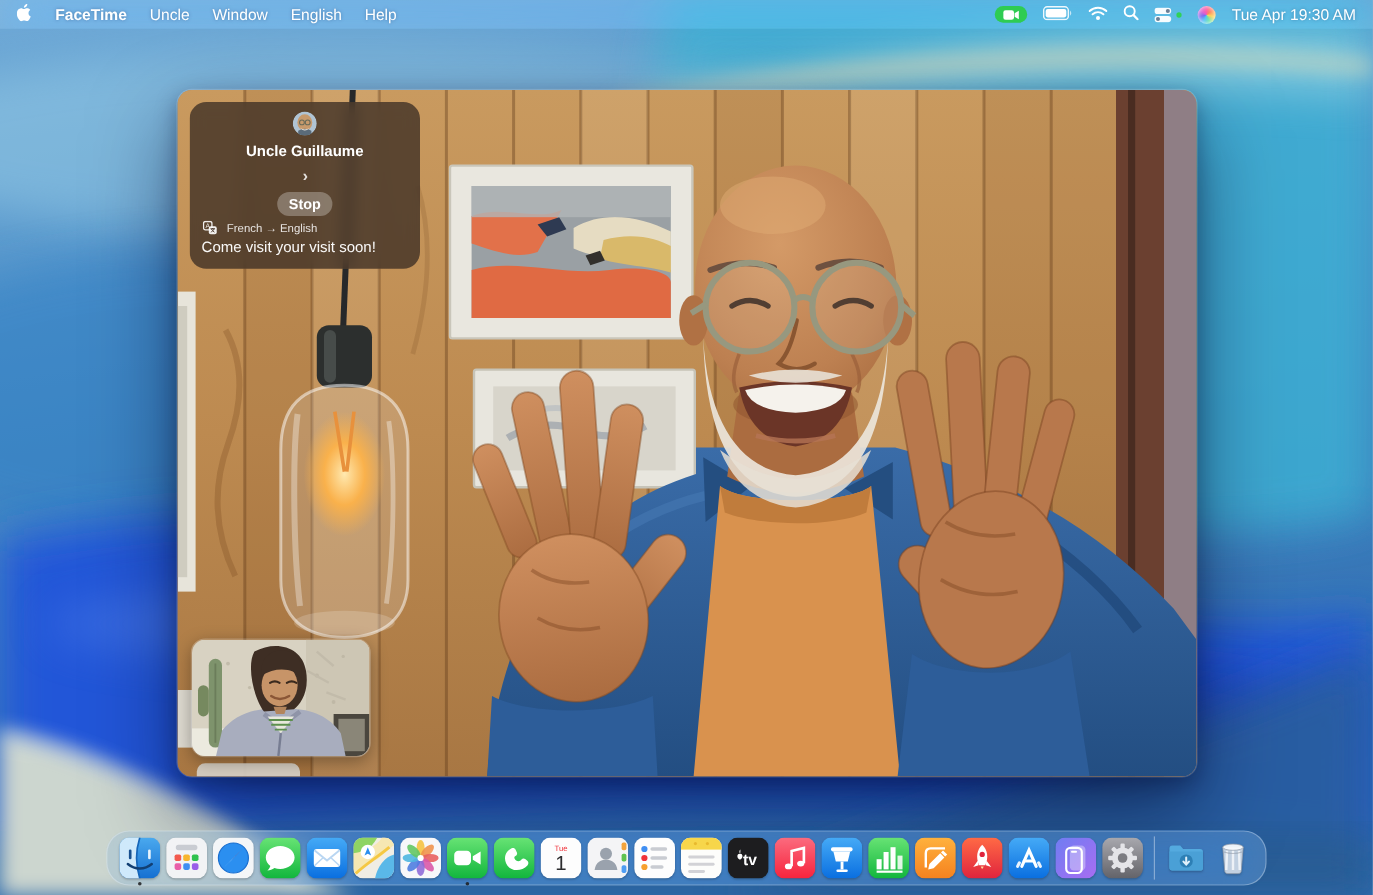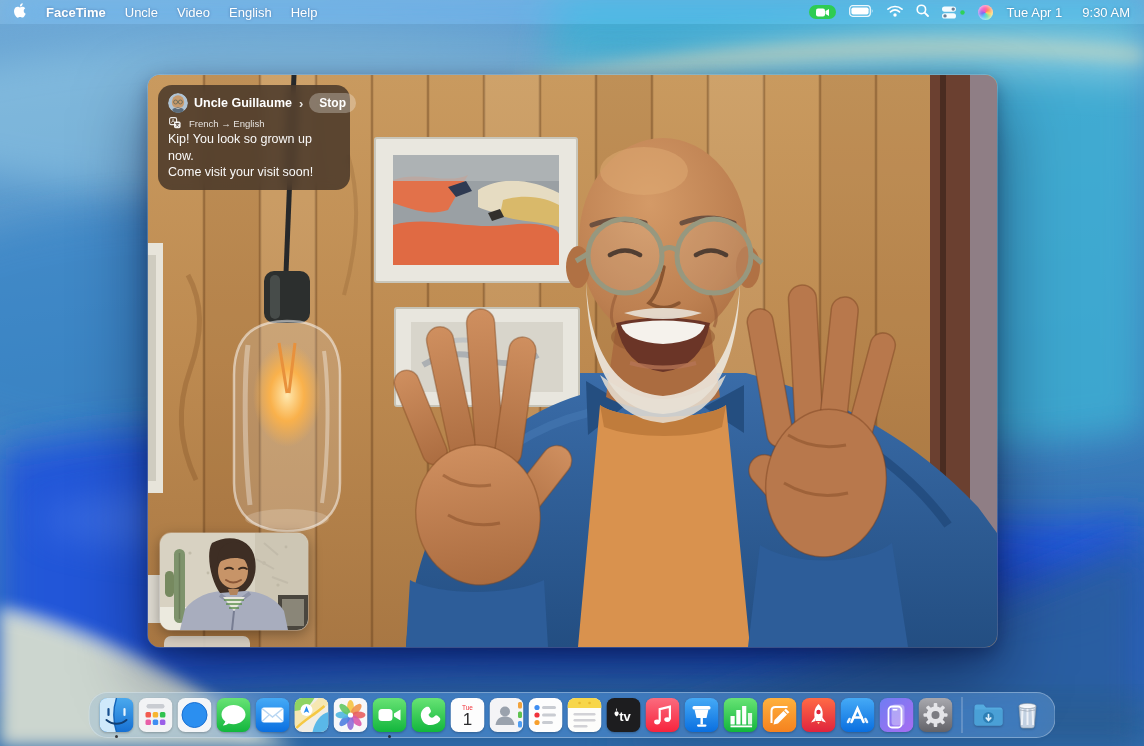--- a/index.html
+++ b/index.html
@@ -11,34 +11,34 @@
   #menubar { position:absolute; top:0; left:0; right:0; height:24px;
     display:flex; align-items:center; justify-content:space-between; padding:0 14px;
     background:rgba(255,255,255,.13); backdrop-filter:blur(18px) saturate(1.5);
     color:#fff; font-size:13px; text-shadow:0 0 3px rgba(0,20,60,.35); z-index:50; }
   .mb-left { display:flex; align-items:center; gap:19px; }
   .mb-left .app-name { font-weight:bold; }
   .mb-item { cursor:default; white-space:nowrap; }
   .mb-right { display:flex; align-items:center; gap:13px; }
   .cam-pill { width:27px; height:14px; border-radius:8px; background:#2ecc52;
     display:flex; align-items:center; justify-content:center; }
-  .clock { display:flex; gap:20px; white-space:nowrap; }
+  .clock { display:flex; gap:0; white-space:nowrap; }
 
   
   #ft-window { position:absolute; left:148px; top:75px; width:849px; height:572px;
     border-radius:12px; overflow:hidden; z-index:20;
     box-shadow:0 30px 70px rgba(0,10,45,.55), 0 6px 18px rgba(0,10,45,.35);
     outline:1px solid rgba(255,255,255,.18); background:#b9854c; }
   #scene { position:absolute; inset:0; width:100%; height:100%; }
 
   
   #caption { position:absolute; left:10px; top:10px; width:192px;
     background:rgba(64,49,38,.80); backdrop-filter:blur(6px);
     border-radius:14px; padding:8px 10px 9px 10px; color:#fff; z-index:5; }
-  .cap-row1 { display:flex; align-items:center; gap:6px; }
+  .cap-row1 { display:flex; align-items:center; gap:6px;flex-direction:column; }
   .cap-name { font-size:12.5px; font-weight:bold; white-space:nowrap; }
   .cap-chev { font-size:13px; font-weight:bold; opacity:.85; margin-left:1px; flex:1; }
   .stop-btn { font-size:12px; font-weight:bold; color:#fff; background:rgba(255,255,255,.28);
     border:none; border-radius:11px; padding:3px 10px; cursor:pointer;text-align:right; }
   .cap-row2 { display:flex; align-items:center; gap:8px; margin:4px 0 2px 1px;
     font-size:9.5px; color:rgba(255,255,255,.85); }
   .cap-text { font-size:12.5px; line-height:1.32; color:rgba(255,255,255,.97); }
 
   
   #pip { position:absolute; left:12px; top:458px; width:148px; height:97px;
@@ -139,21 +139,21 @@
 
   <div id="menubar">
     <div class="mb-left">
       <span class="mb-item">
         <svg width="13" height="15" viewBox="0 0 13 15">
             <path fill="#fff" d="M10.8 7.9c0-2 1.6-2.9 1.7-3-1-1.4-2.4-1.6-2.9-1.6-1.2-.1-2.4.7-3 .7-.6 0-1.6-.7-2.6-.7C2.7 3.4 1.4 4.1.7 5.3c-1.4 2.4-.4 6 1 8 .7 1 1.5 2.1 2.5 2 1-.1 1.4-.7 2.6-.7s1.6.7 2.6.6c1.1 0 1.8-1 2.4-2 .8-1.1 1.1-2.2 1.1-2.3-.1 0-2.1-.8-2.1-3zM8.9 1.8c.5-.7.9-1.6.8-2.5-.8 0-1.7.5-2.3 1.2-.5.6-.9 1.5-.8 2.4.9.1 1.8-.4 2.3-1.1z" transform="scale(.9) translate(0,1)"></path>
           </svg>
       </span>
       <span class="mb-item app-name">FaceTime</span>
       <span class="mb-item">Uncle</span>
-      <span class="mb-item">Video</span>
+      <span class="mb-item">Window</span>
       <span class="mb-item">English</span>
       <span class="mb-item">Help</span>
     </div>
     <div class="mb-right">
       <span class="cam-pill">
         <svg width="14" height="9" viewBox="0 0 14 9">
             <rect x="0" y="0.5" width="9" height="8" rx="2" fill="#fff"></rect>
             <path d="M9.5 3 L13 1 V8 L9.5 6 Z" fill="#fff"></path>
           </svg>
       </span>
@@ -380,21 +380,20 @@
       </div>
       <div class="cap-row2">
         <svg width="12" height="12" viewBox="0 0 12 12" style="flex:none;">
           <rect x="0.6" y="0.6" width="7" height="7" rx="1.6" fill="none" stroke="rgba(255,255,255,.9)" stroke-width="1.1"></rect>
           <text x="4.1" y="6.4" font-size="5.5" fill="rgba(255,255,255,.9)" text-anchor="middle" font-family="Liberation Sans, sans-serif">A</text>
           <rect x="5" y="4.6" width="6.6" height="6.6" rx="1.6" fill="rgba(255,255,255,.92)"></rect>
           <path d="M6.4 6.6 h3.8 M8.3 6 v1 M7 9.6 q1.3,-1.6 2.6,-2.8 M9.6 9.6 q-1.3,-1.6 -2.6,-2.8" stroke="#4a3a2e" stroke-width=".8" fill="none"></path>
         </svg>
         <span>French → English</span>
       </div>
-      <div class="cap-text">Kip! You look so grown up now.</div>
       <div class="cap-text">Come visit your visit soon!</div>
     </div>
 
     <div id="pip">
       <svg viewBox="0 0 148 97" preserveAspectRatio="none">
         <rect width="148" height="97" fill="#d8d2c2"></rect>
         <rect x="95" width="53" height="97" fill="#cdc6b4"></rect>
         <g fill="#b9b2a0" opacity=".7">
           <circle cx="30" cy="20" r="1.6"></circle>
             <circle cx="60" cy="12" r="1.4"></circle>

